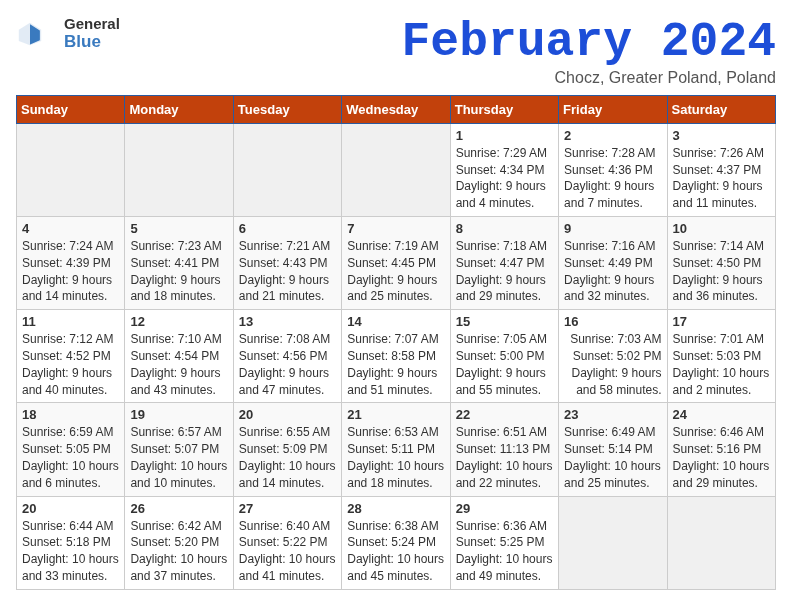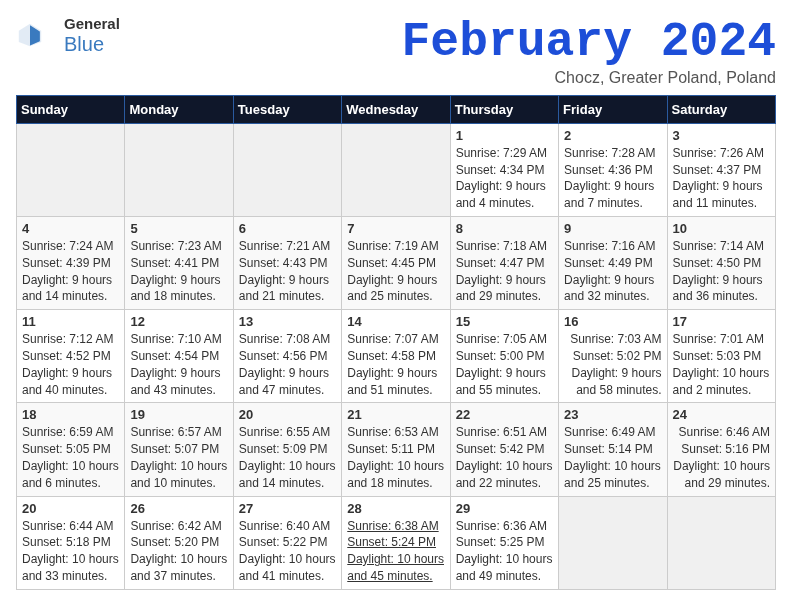--- a/index.html
+++ b/index.html
@@ -25,22 +25,22 @@
       display: flex;
       flex-direction: column;
       line-height: 1.1;
     }
     .logo-general {
       font-size: 15px;
       font-weight: bold;
       color: #333;
     }
     .logo-blue {
-      font-size: 20px;
-      font-weight: normal;
+      font-size: 17px;
+      font-weight: bold;
       color: #3a7abf;
     }
     .logo-icon {
       width: 28px;
       height: 28px;
     }
     .title-section {
       text-align: right;
     }
     .calendar-title {
@@ -52,21 +52,21 @@
     }
     .calendar-subtitle {
       font-size: 16px;
       color: #555;
     }
     table {
       width: 100%;
       border-collapse: collapse;
     }
     thead tr {
-      background-color: #0f172a;
+      background-color: #c2410c;
     }
     thead th {
       color: white;
       font-size: 13px;
       font-weight: bold;
       padding: 6px 4px;
       text-align: left;
       border: 1px solid #2a5a9f;
     }
     tbody tr {
@@ -229,21 +229,21 @@
         <td>
           <span class="day-number">13</span>
           <div class="day-info" style="white-space: pre-line;">Sunrise: 7:08 AM
 Sunset: 4:56 PM
 Daylight: 9 hours
 and 47 minutes.</div>
         </td>
         <td>
           <span class="day-number">14</span>
           <div class="day-info" style="white-space: pre-line;">Sunrise: 7:07 AM
-Sunset: 4:58 PM
+Sunset: 8:58 PM
 Daylight: 9 hours
 and 51 minutes.</div>
         </td>
         <td>
           <span class="day-number">15</span>
           <div class="day-info" style="white-space: pre-line;">Sunrise: 7:05 AM
 Sunset: 5:00 PM
 Daylight: 9 hours
 and 55 minutes.</div>
         </td>
@@ -287,34 +287,34 @@
         <td>
           <span class="day-number">21</span>
           <div class="day-info" style="white-space: pre-line;">Sunrise: 6:53 AM
 Sunset: 5:11 PM
 Daylight: 10 hours
 and 18 minutes.</div>
         </td>
         <td>
           <span class="day-number">22</span>
           <div class="day-info" style="white-space: pre-line;">Sunrise: 6:51 AM
-Sunset: 5:42 PM
+Sunset: 11:13 PM
 Daylight: 10 hours
 and 22 minutes.</div>
         </td>
         <td>
           <span class="day-number">23</span>
           <div class="day-info" style="white-space: pre-line;">Sunrise: 6:49 AM
 Sunset: 5:14 PM
 Daylight: 10 hours
 and 25 minutes.</div>
         </td>
         <td>
           <span class="day-number">24</span>
-          <div class="day-info" style="white-space: pre-line; text-align: right;">Sunrise: 6:46 AM
+          <div class="day-info" style="white-space: pre-line;">Sunrise: 6:46 AM
 Sunset: 5:16 PM
 Daylight: 10 hours
 and 29 minutes.</div>
         </td>
       </tr>
       <tr>
         <td>
           <span class="day-number">20</span>
           <div class="day-info" style="white-space: pre-line;">Sunrise: 6:44 AM
 Sunset: 5:18 PM
@@ -330,21 +330,21 @@
         </td>
         <td>
           <span class="day-number">27</span>
           <div class="day-info" style="white-space: pre-line;">Sunrise: 6:40 AM
 Sunset: 5:22 PM
 Daylight: 10 hours
 and 41 minutes.</div>
         </td>
         <td>
           <span class="day-number">28</span>
-          <div class="day-info" style="white-space: pre-line; text-decoration: underline;">Sunrise: 6:38 AM
+          <div class="day-info" style="white-space: pre-line;">Sunrise: 6:38 AM
 Sunset: 5:24 PM
 Daylight: 10 hours
 and 45 minutes.</div>
         </td>
         <td>
           <span class="day-number">29</span>
           <div class="day-info" style="white-space: pre-line;">Sunrise: 6:36 AM
 Sunset: 5:25 PM
 Daylight: 10 hours
 and 49 minutes.</div>

